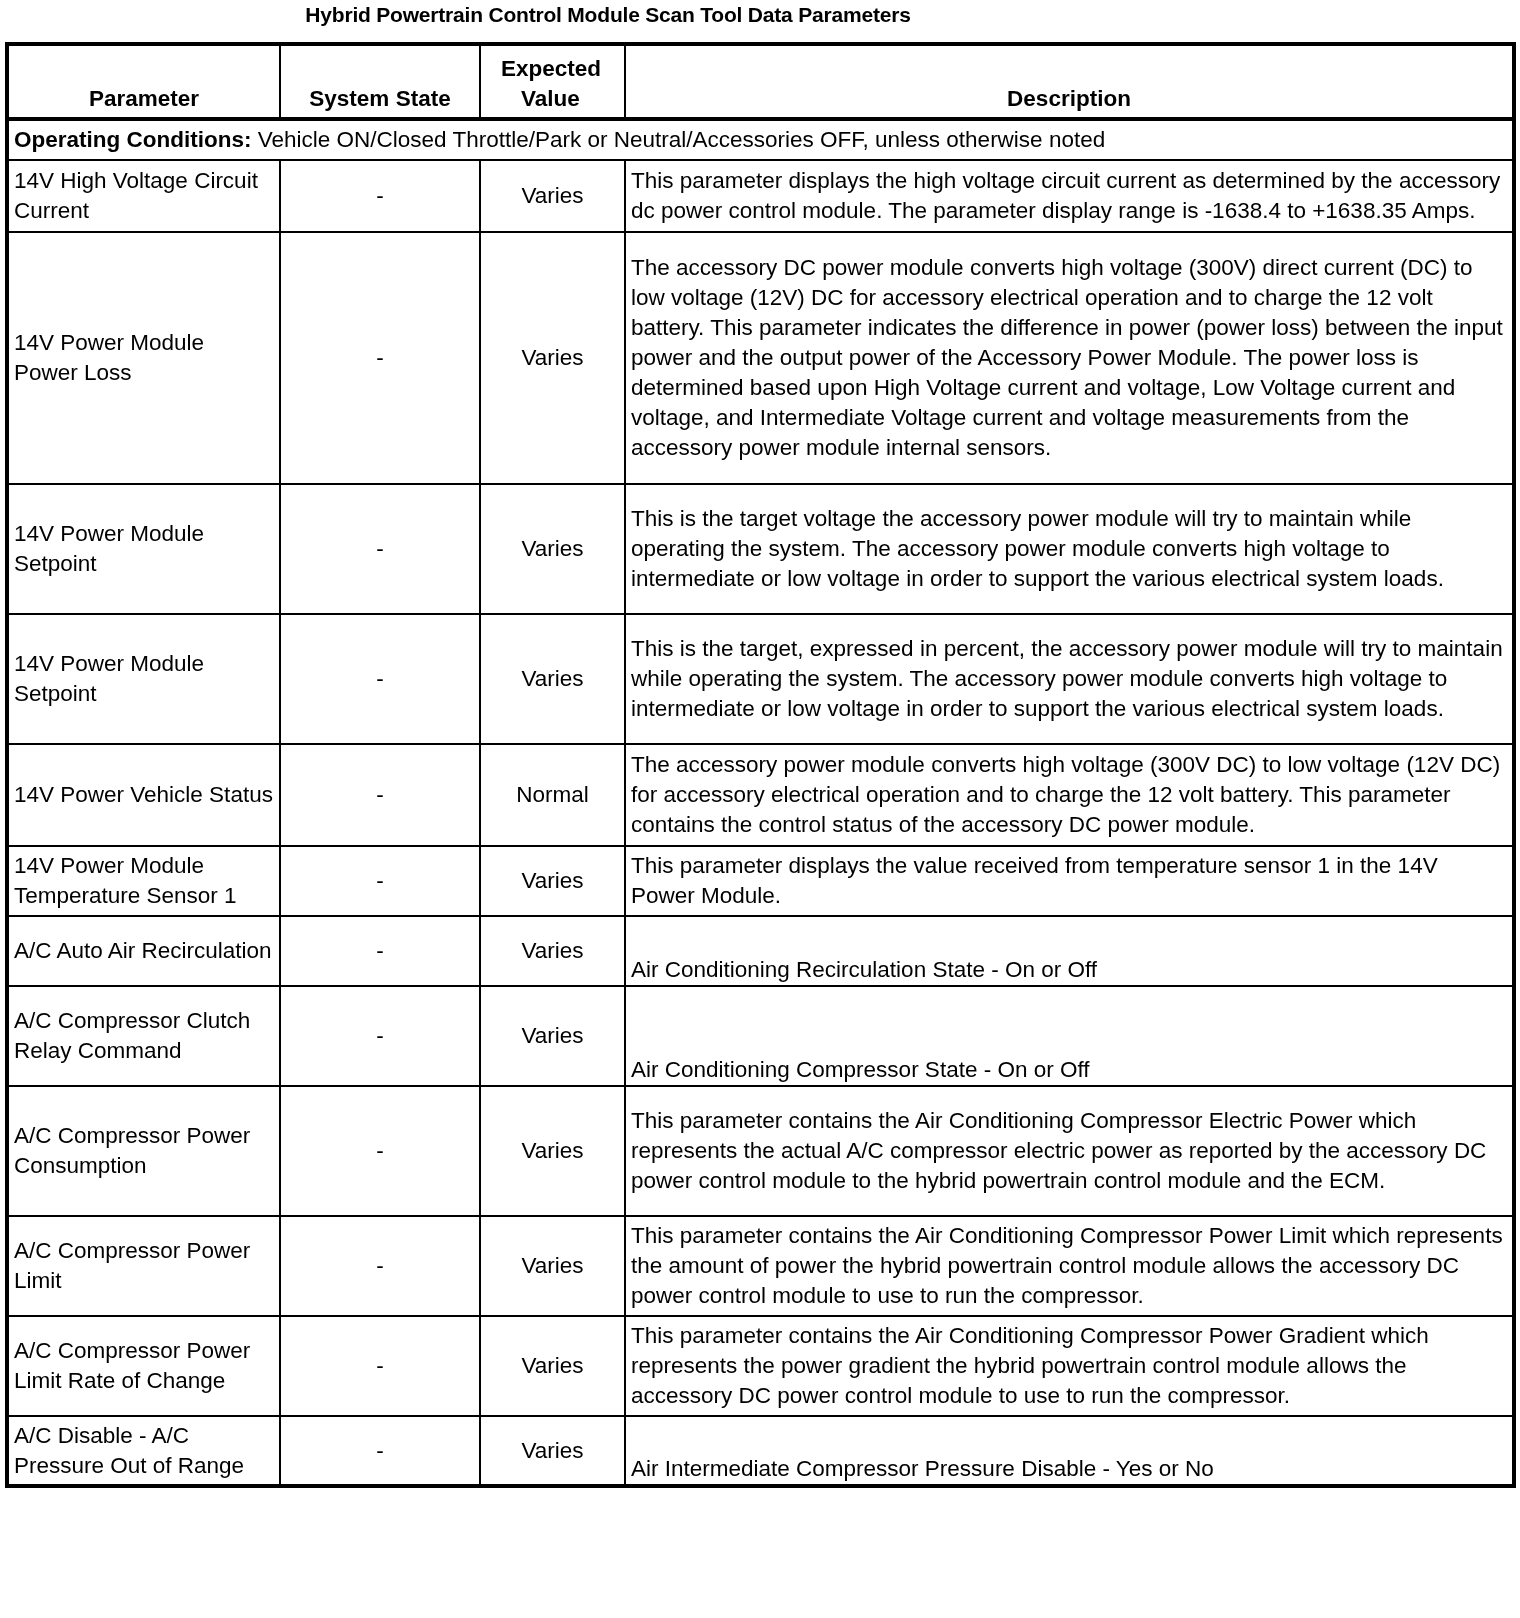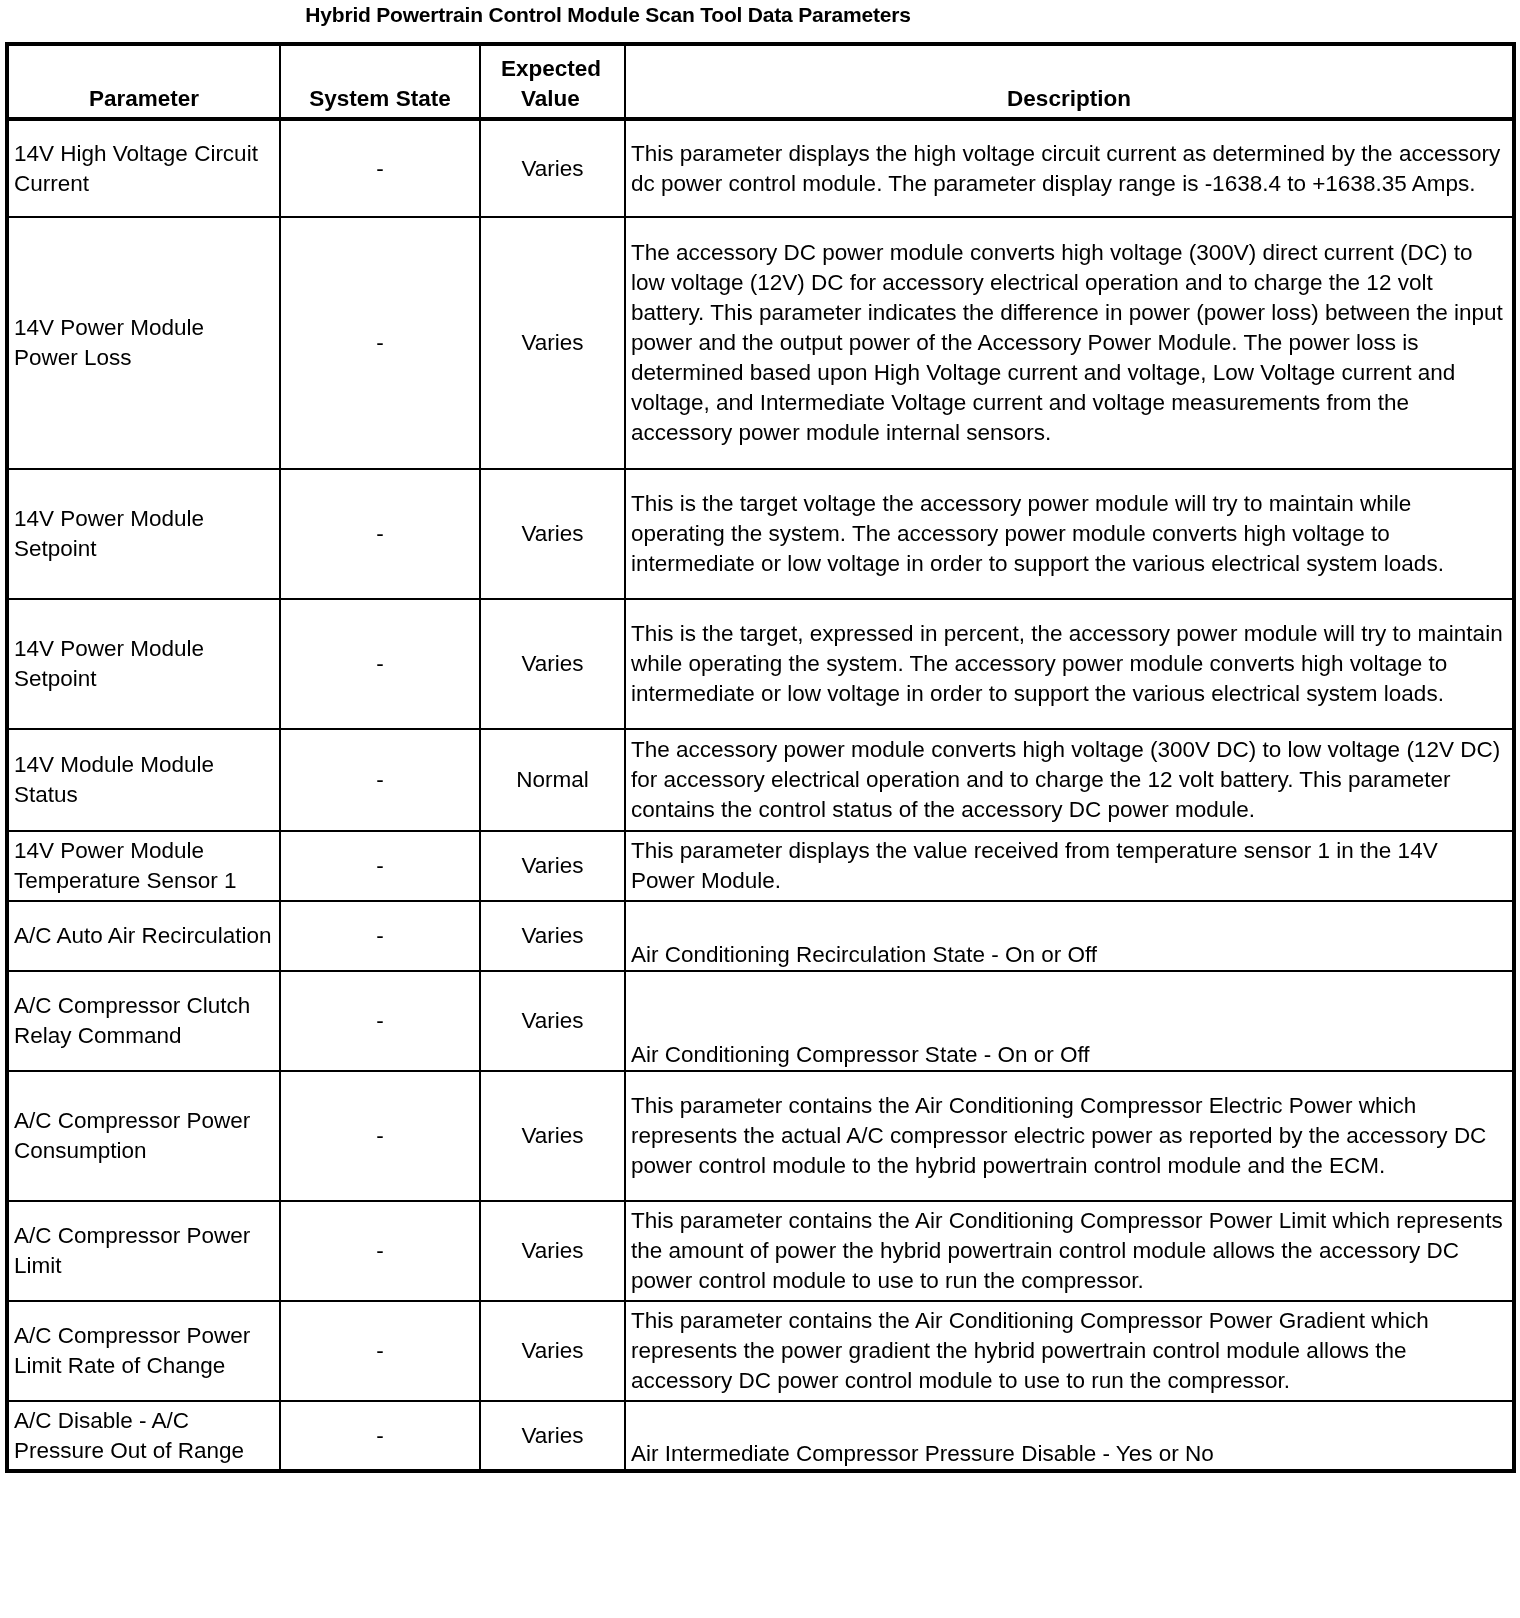--- a/index.html
+++ b/index.html
@@ -79,21 +79,24 @@
   </colgroup>
   <thead>
     <tr>
       <th>Parameter</th>
       <th>System State</th>
       <th style="padding-left:20px;padding-right:24px;">Expected Value</th>
       <th>Description</th>
     </tr>
   </thead>
   <tbody id="tbody">
-  <tr style="height: 98px;">
+    <tr>
+      <td class="cond" colspan="4"><b>Operating Conditions:</b><span> Vehicle ON/Closed Throttle/Park or Neutral/Accessories OFF, unless otherwise noted</span></td>
+    </tr>
+  <tr style="height: 72px;">
         <td class="param">14V High Voltage Circuit Current</td>
         <td class="state">-</td>
         <td class="exp">Varies</td>
         <td class="desc">This parameter displays the high voltage circuit current as determined by the accessory dc power control module. The parameter display range is -1638.4 to +1638.35 Amps.</td>
       </tr>
       <tr style="height: 252px;">
         <td class="param">14V Power Module Power Loss</td>
         <td class="state">-</td>
         <td class="exp">Varies</td>
         <td class="desc">The accessory DC power module converts high voltage (300V) direct current (DC) to low voltage (12V) DC for accessory electrical operation and to charge the 12 volt battery. This parameter indicates the difference in power (power loss) between the input power and the output power of the Accessory Power Module. The power loss is determined based upon High Voltage current and voltage, Low Voltage current and voltage, and Intermediate Voltage current and voltage measurements from the accessory power module internal sensors.</td>
@@ -104,21 +107,21 @@
         <td class="exp">Varies</td>
         <td class="desc">This is the target voltage the accessory power module will try to maintain while operating the system. The accessory power module converts high voltage to intermediate or low voltage in order to support the various electrical system loads.</td>
       </tr>
       <tr style="height: 130px;">
         <td class="param">14V Power Module Setpoint</td>
         <td class="state">-</td>
         <td class="exp">Varies</td>
         <td class="desc">This is the target, expressed in percent, the accessory power module will try to maintain while operating the system. The accessory power module converts high voltage to intermediate or low voltage in order to support the various electrical system loads.</td>
       </tr>
       <tr style="height: 102px;">
-        <td class="param">14V Module Module Status</td>
+        <td class="param">14V Power Vehicle Status</td>
         <td class="state">-</td>
         <td class="exp">Normal</td>
         <td class="desc">The accessory power module converts high voltage (300V DC) to low voltage (12V DC) for accessory electrical operation and to charge the 12 volt battery. This parameter contains the control status of the accessory DC power module.</td>
       </tr>
       <tr style="height: 70px;">
         <td class="param">14V Power Module Temperature Sensor 1</td>
         <td class="state">-</td>
         <td class="exp">Varies</td>
         <td class="desc">This parameter displays the value received from temperature sensor 1 in the 14V Power Module.</td>
       </tr>

